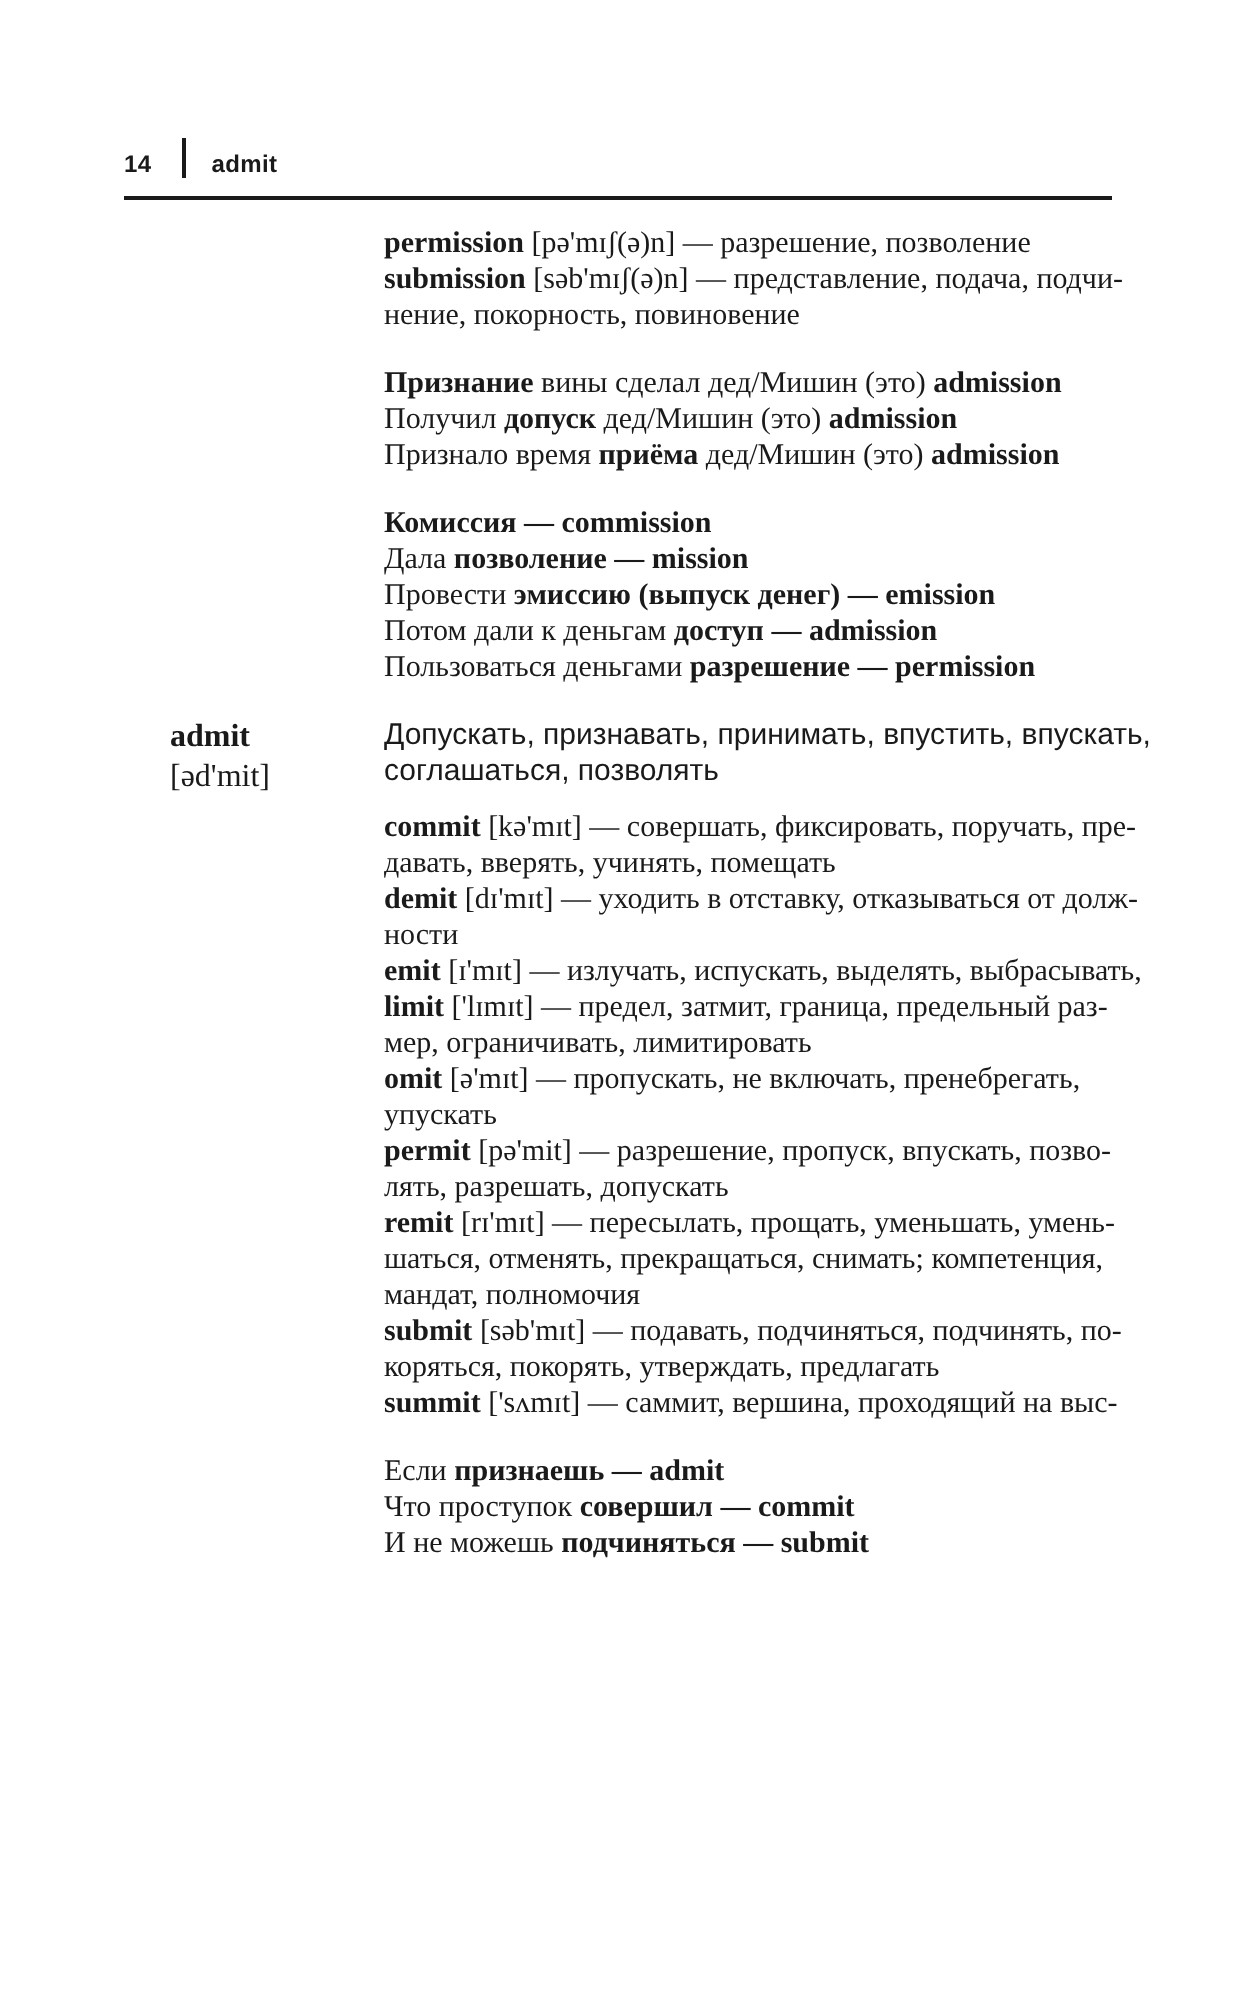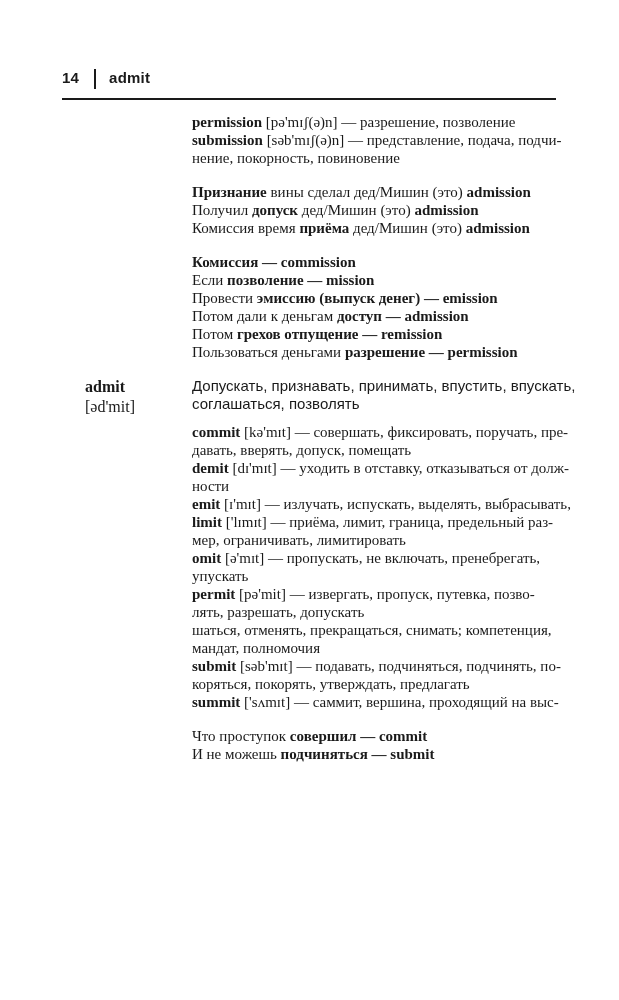--- a/index.html
+++ b/index.html
@@ -10,24 +10,24 @@
     background: #ffffff;
     color: #1a1a1a;
     font-family: "Liberation Serif", serif;
     overflow: hidden;
   }
   .header {
     position: absolute;
     left: 62px;
     top: 69px;
     display: flex;
-    align-items: flex-start;
+    align-items: flex-end;
     font-family: "Liberation Sans", sans-serif;
     font-weight: bold;
-    font-size: 15px;
+    font-size: 12px;
     letter-spacing: 0.2px;
   }
   .header .page-num { display: inline-block; }
   .header .divider {
     display: inline-block;
     width: 2px;
     height: 20px;
     background: #1a1a1a;
     margin: 0 13px 0 15px;
   }
@@ -92,62 +92,63 @@
 
     <div id="blocks-top">
         <div class="block">
           <div class="line"><span class="b">permission </span><span>[pə'mɪʃ(ə)n] — разрешение, позволение</span></div>
           <div class="line"><span class="b">submission </span><span>[səb'mɪʃ(ə)n] — представление, подача, подчи-</span></div>
           <div class="line"><span>нение, покорность, повиновение</span></div>
         </div>
         <div class="block">
           <div class="line"><span class="b">Признание</span><span> вины сделал дед/Мишин (это) </span><span class="b">admission</span></div>
           <div class="line"><span>Получил </span><span class="b">допуск</span><span> дед/Мишин (это) </span><span class="b">admission</span></div>
-          <div class="line"><span>Комиссия время </span><span class="b">приёма</span><span> дед/Мишин (это) </span><span class="b">admission</span></div>
+          <div class="line"><span>Признало время </span><span class="b">приёма</span><span> дед/Мишин (это) </span><span class="b">admission</span></div>
         </div>
         <div class="block">
           <div class="line"><span class="b">Комиссия — commission</span></div>
-          <div class="line"><span>Если </span><span class="b">позволение — mission</span></div>
+          <div class="line"><span>Дала </span><span class="b">позволение — mission</span></div>
           <div class="line"><span>Провести </span><span class="b">эмиссию (выпуск денег) — emission</span></div>
           <div class="line"><span>Потом дали к деньгам </span><span class="b">доступ — admission</span></div>
-          <div class="line"><span>Потом </span><span class="b">грехов отпущение — remission</span></div>
           <div class="line"><span>Пользоваться деньгами </span><span class="b">разрешение — permission</span></div>
         </div>
       </div>
 
     <div class="entry-section">
       <div class="hw-col">
         <div class="hw-word">admit</div>
         <div class="hw-tr">[əd'mit]</div>
       </div>
       <div class="def-col">
           <div class="line"><span>Допускать, признавать, принимать, впустить, впускать,</span></div>
           <div class="line"><span>соглашаться, позволять</span></div>
         </div>
     </div>
 
     <div id="blocks-bottom">
         <div class="block">
           <div class="line"><span class="b">commit </span><span>[kə'mɪt] — совершать, фиксировать, поручать, пре-</span></div>
-          <div class="line"><span>давать, вверять, допуск, помещать</span></div>
+          <div class="line"><span>давать, вверять, учинять, помещать</span></div>
           <div class="line"><span class="b">demit </span><span>[dɪ'mɪt] — уходить в отставку, отказываться от долж-</span></div>
           <div class="line"><span>ности</span></div>
           <div class="line"><span class="b">emit </span><span>[ɪ'mɪt] — излучать, испускать, выделять, выбрасывать,</span></div>
-          <div class="line"><span class="b">limit </span><span>['lɪmɪt] — приёма, лимит, граница, предельный раз-</span></div>
+          <div class="line"><span class="b">limit </span><span>['lɪmɪt] — предел, затмит, граница, предельный раз-</span></div>
           <div class="line"><span>мер, ограничивать, лимитировать</span></div>
           <div class="line"><span class="b">omit </span><span>[ə'mɪt] — пропускать, не включать, пренебрегать,</span></div>
           <div class="line"><span>упускать</span></div>
-          <div class="line"><span class="b">permit </span><span>[pə'mit] — извергать, пропуск, путевка, позво-</span></div>
+          <div class="line"><span class="b">permit </span><span>[pə'mit] — разрешение, пропуск, впускать, позво-</span></div>
           <div class="line"><span>лять, разрешать, допускать</span></div>
+          <div class="line"><span class="b">remit </span><span>[rɪ'mɪt] — пересылать, прощать, уменьшать, умень-</span></div>
           <div class="line"><span>шаться, отменять, прекращаться, снимать; компетенция,</span></div>
           <div class="line"><span>мандат, полномочия</span></div>
           <div class="line"><span class="b">submit </span><span>[səb'mɪt] — подавать, подчиняться, подчинять, по-</span></div>
           <div class="line"><span>коряться, покорять, утверждать, предлагать</span></div>
           <div class="line"><span class="b">summit </span><span>['sʌmɪt] — саммит, вершина, проходящий на выс-</span></div>
         </div>
         <div class="block">
+          <div class="line"><span>Если </span><span class="b">признаешь — admit</span></div>
           <div class="line"><span>Что проступок </span><span class="b">совершил — commit</span></div>
           <div class="line"><span>И не можешь </span><span class="b">подчиняться — submit</span></div>
         </div>
       </div>
 
   </div>
 </div>
 
 </body></html>

